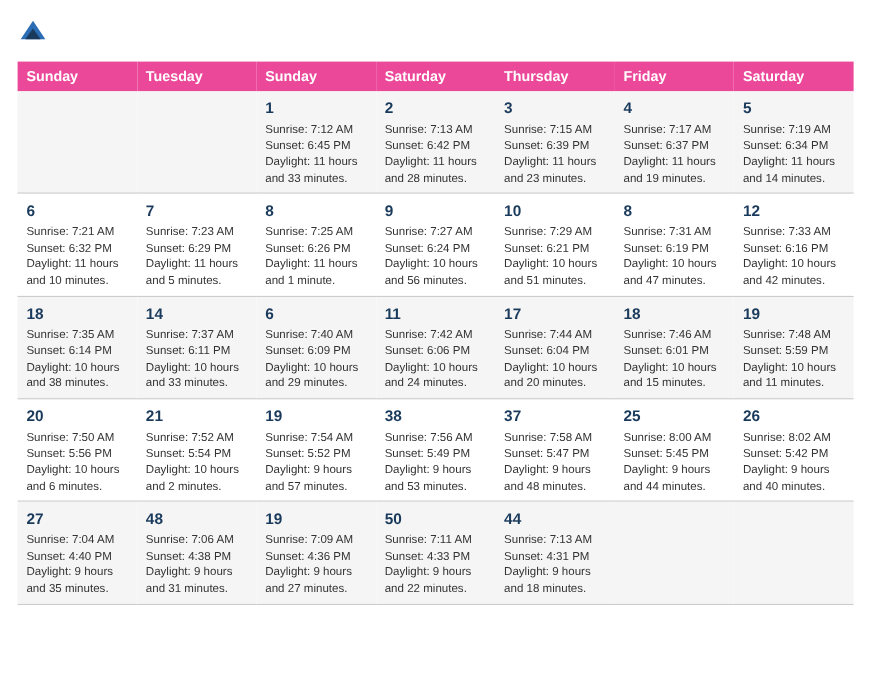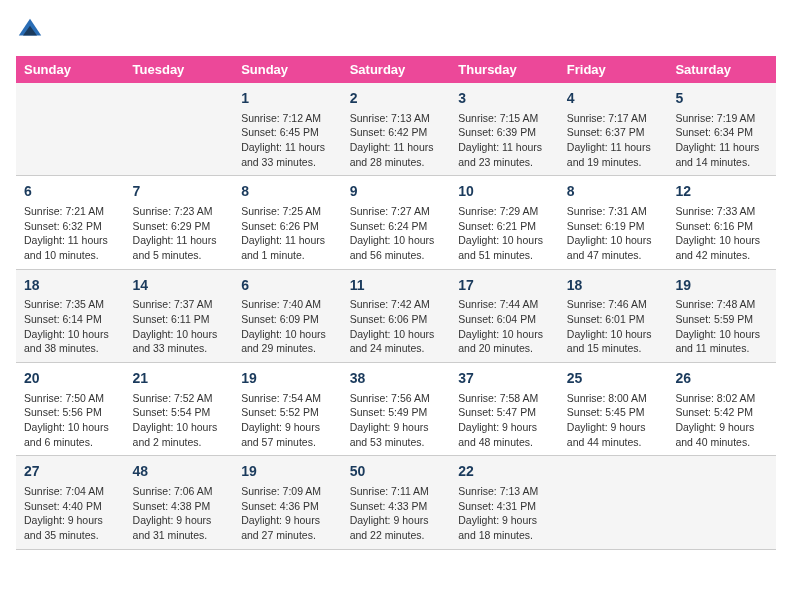--- a/index.html
+++ b/index.html
@@ -237,20 +237,20 @@
         </td>
         <td>
           <span class="day-num">19</span>
           <div class="day-info">Sunrise: 7:09 AM<br>Sunset: 4:36 PM<br>Daylight: 9 hours<br>and 27 minutes.</div>
         </td>
         <td>
           <span class="day-num">50</span>
           <div class="day-info">Sunrise: 7:11 AM<br>Sunset: 4:33 PM<br>Daylight: 9 hours<br>and 22 minutes.</div>
         </td>
         <td>
-          <span class="day-num">22</span>
+          <span class="day-num">44</span>
           <div class="day-info">Sunrise: 7:13 AM<br>Sunset: 4:31 PM<br>Daylight: 9 hours<br>and 18 minutes.</div>
         </td>
         <td></td>
         <td></td>
       </tr>
     </tbody>
 </table>
 
 </body></html>

